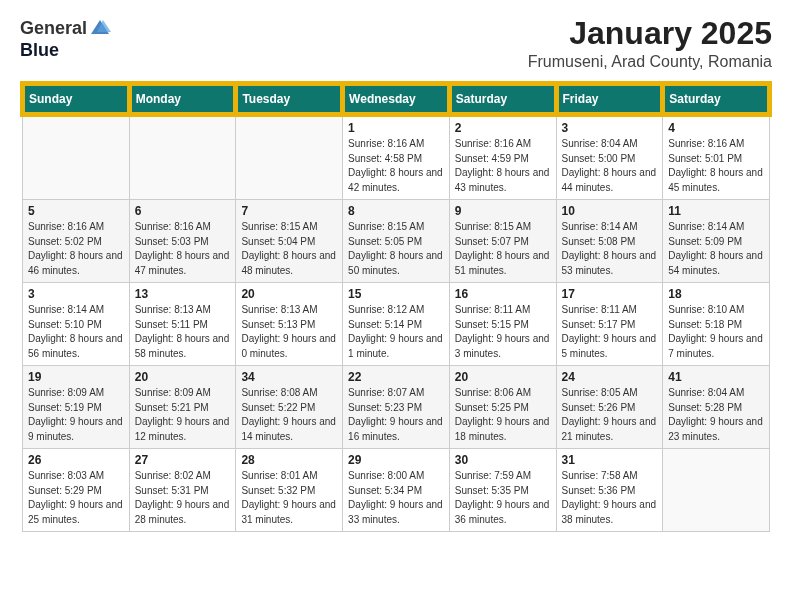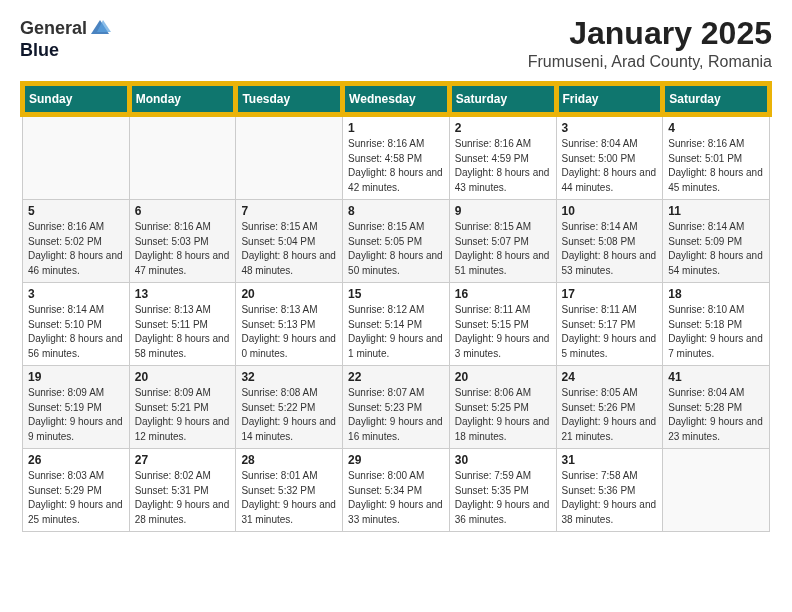--- a/index.html
+++ b/index.html
@@ -265,21 +265,21 @@
 Sunset: 5:19 PM
 Daylight: 9 hours and 9 minutes.</div>
           </td>
           <td>
             <span class="day-num">20</span>
             <div class="day-info">Sunrise: 8:09 AM
 Sunset: 5:21 PM
 Daylight: 9 hours and 12 minutes.</div>
           </td>
           <td>
-            <span class="day-num">32</span>
+            <span class="day-num">34</span>
             <div class="day-info">Sunrise: 8:08 AM
 Sunset: 5:22 PM
 Daylight: 9 hours and 14 minutes.</div>
           </td>
           <td>
             <span class="day-num">22</span>
             <div class="day-info">Sunrise: 8:07 AM
 Sunset: 5:23 PM
 Daylight: 9 hours and 16 minutes.</div>
           </td>

